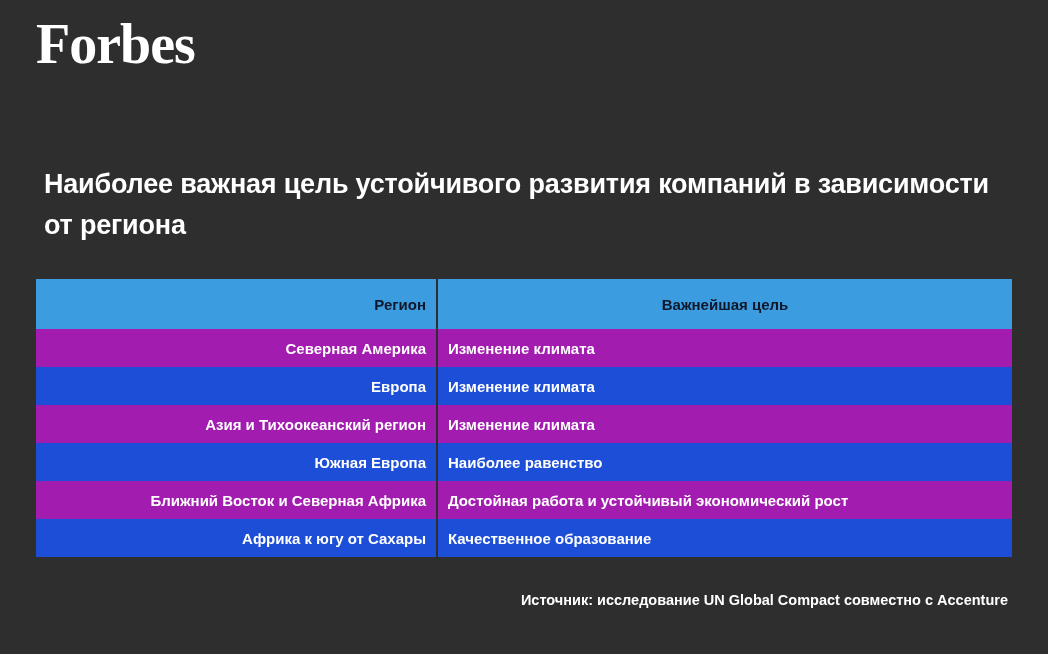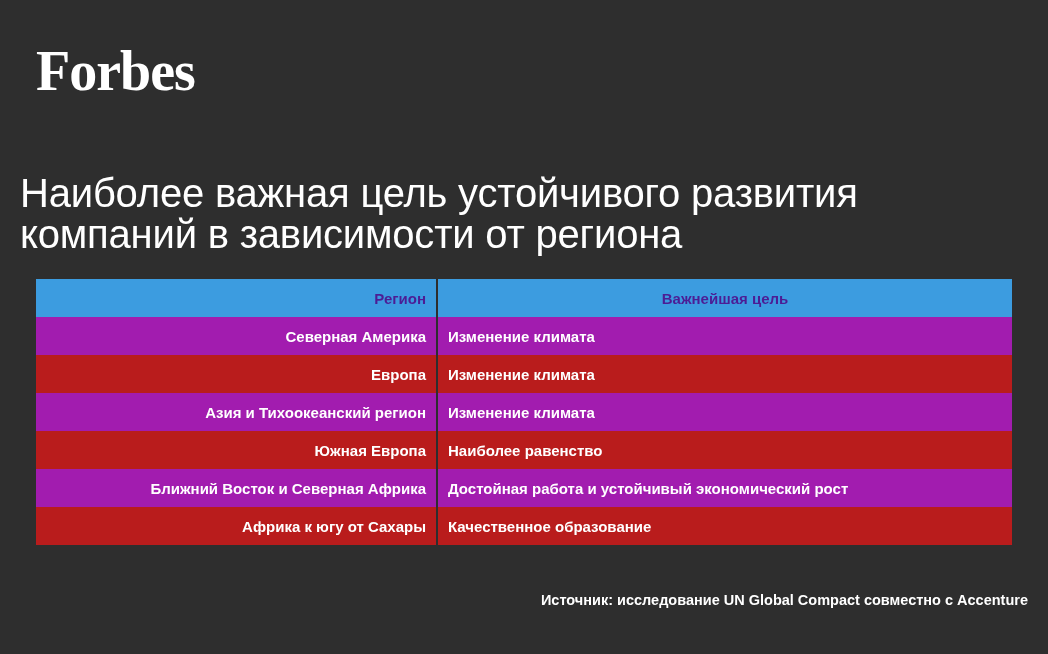--- a/index.html
+++ b/index.html
@@ -15,60 +15,60 @@
   }
   .page {
     position: relative;
     width: 1048px;
     height: 654px;
     box-sizing: border-box;
   }
   .brand {
     position: absolute;
     left: 36px;
-    top: 42px;
+    top: 15px;
     font-family: "Liberation Serif", serif;
     font-weight: bold;
     font-size: 56px;
     line-height: 58px;
     letter-spacing: -1px;
     color: #ffffff;
     white-space: nowrap;
   }
   .headline {
     position: absolute;
-    left: 20px;
+    left: 44px;
     top: 146px;
     width: 960px;
-    font-size: 40px;
+    font-size: 27px;
     line-height: 41px;
-    font-weight: normal;
+    font-weight: bold;
     color: #ffffff;
     letter-spacing: -0.2px;
   }
   .table-wrap {
     position: absolute;
     left: 36px;
     top: 279px;
     width: 976px;
   }
   table.data-table {
     width: 976px;
     border-collapse: collapse;
     table-layout: fixed;
   }
   table.data-table col.col-region { width: 401px; }
   table.data-table col.col-goal   { width: 575px; }
 
   table.data-table thead th {
     background: #3c9ce0;
-    color: #4c1d95;
+    color: #0f172a;
     font-size: 15px;
     font-weight: bold;
-    height: 38px;
+    height: 50px;
     padding: 9px 10px;
     box-sizing: border-box;
     border: 0;
   }
   table.data-table thead th.th-region {
     text-align: right;
     border-right: 2px solid #2e2e2e;
   }
   table.data-table thead th.th-goal {
     text-align: center;
@@ -87,25 +87,25 @@
     text-align: right;
     border-right: 2px solid #2e2e2e;
   }
   table.data-table tbody td.cell-goal {
     text-align: left;
   }
   table.data-table tbody tr.row-odd td {
     background: #a21caf;
   }
   table.data-table tbody tr.row-even td {
-    background: #b91c1c;
+    background: #1d4ed8;
   }
   .source {
     position: absolute;
-    right: 20px;
+    right: 40px;
     top: 592px;
     width: 976px;
     text-align: right;
     font-size: 14.5px;
     font-weight: bold;
     color: #ffffff;
   }
 </style>
 </head>
 <body>

